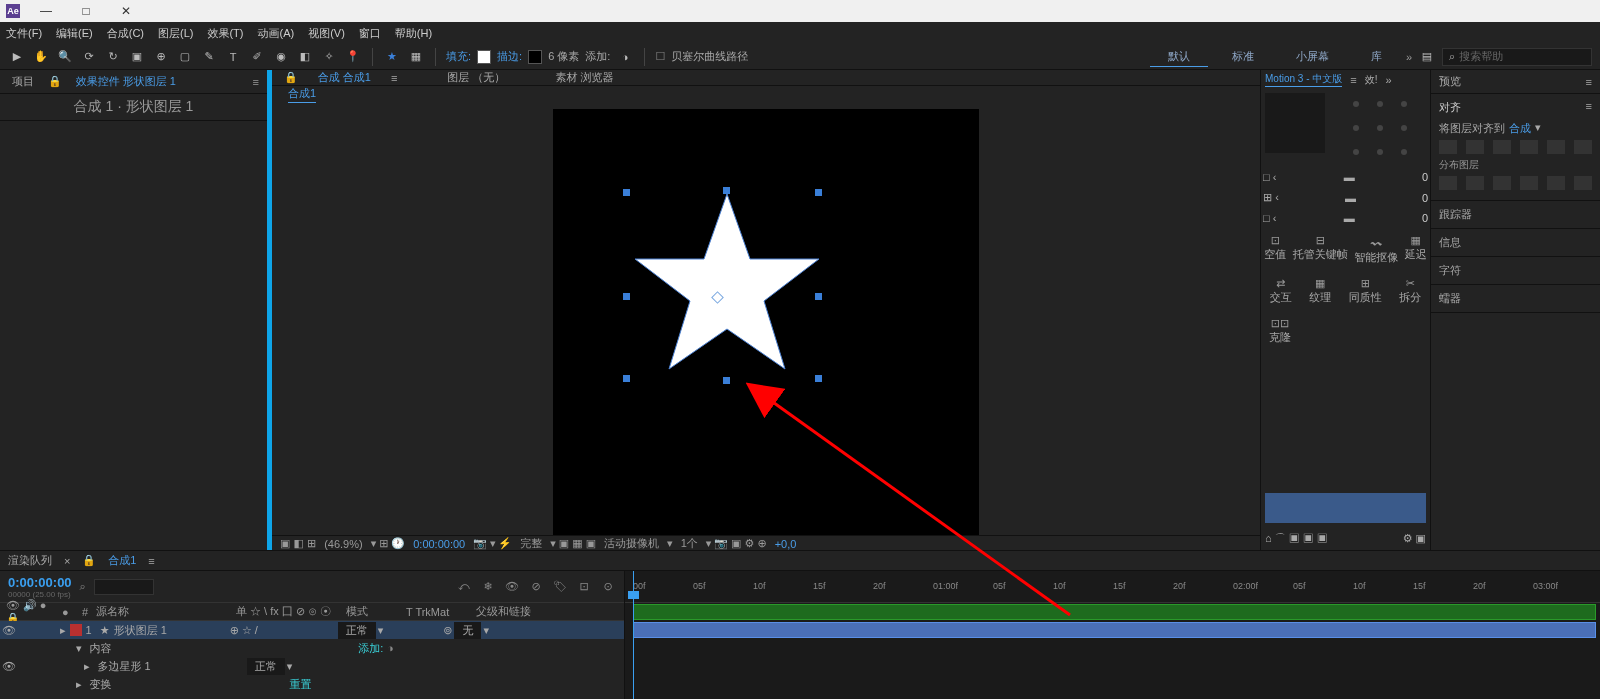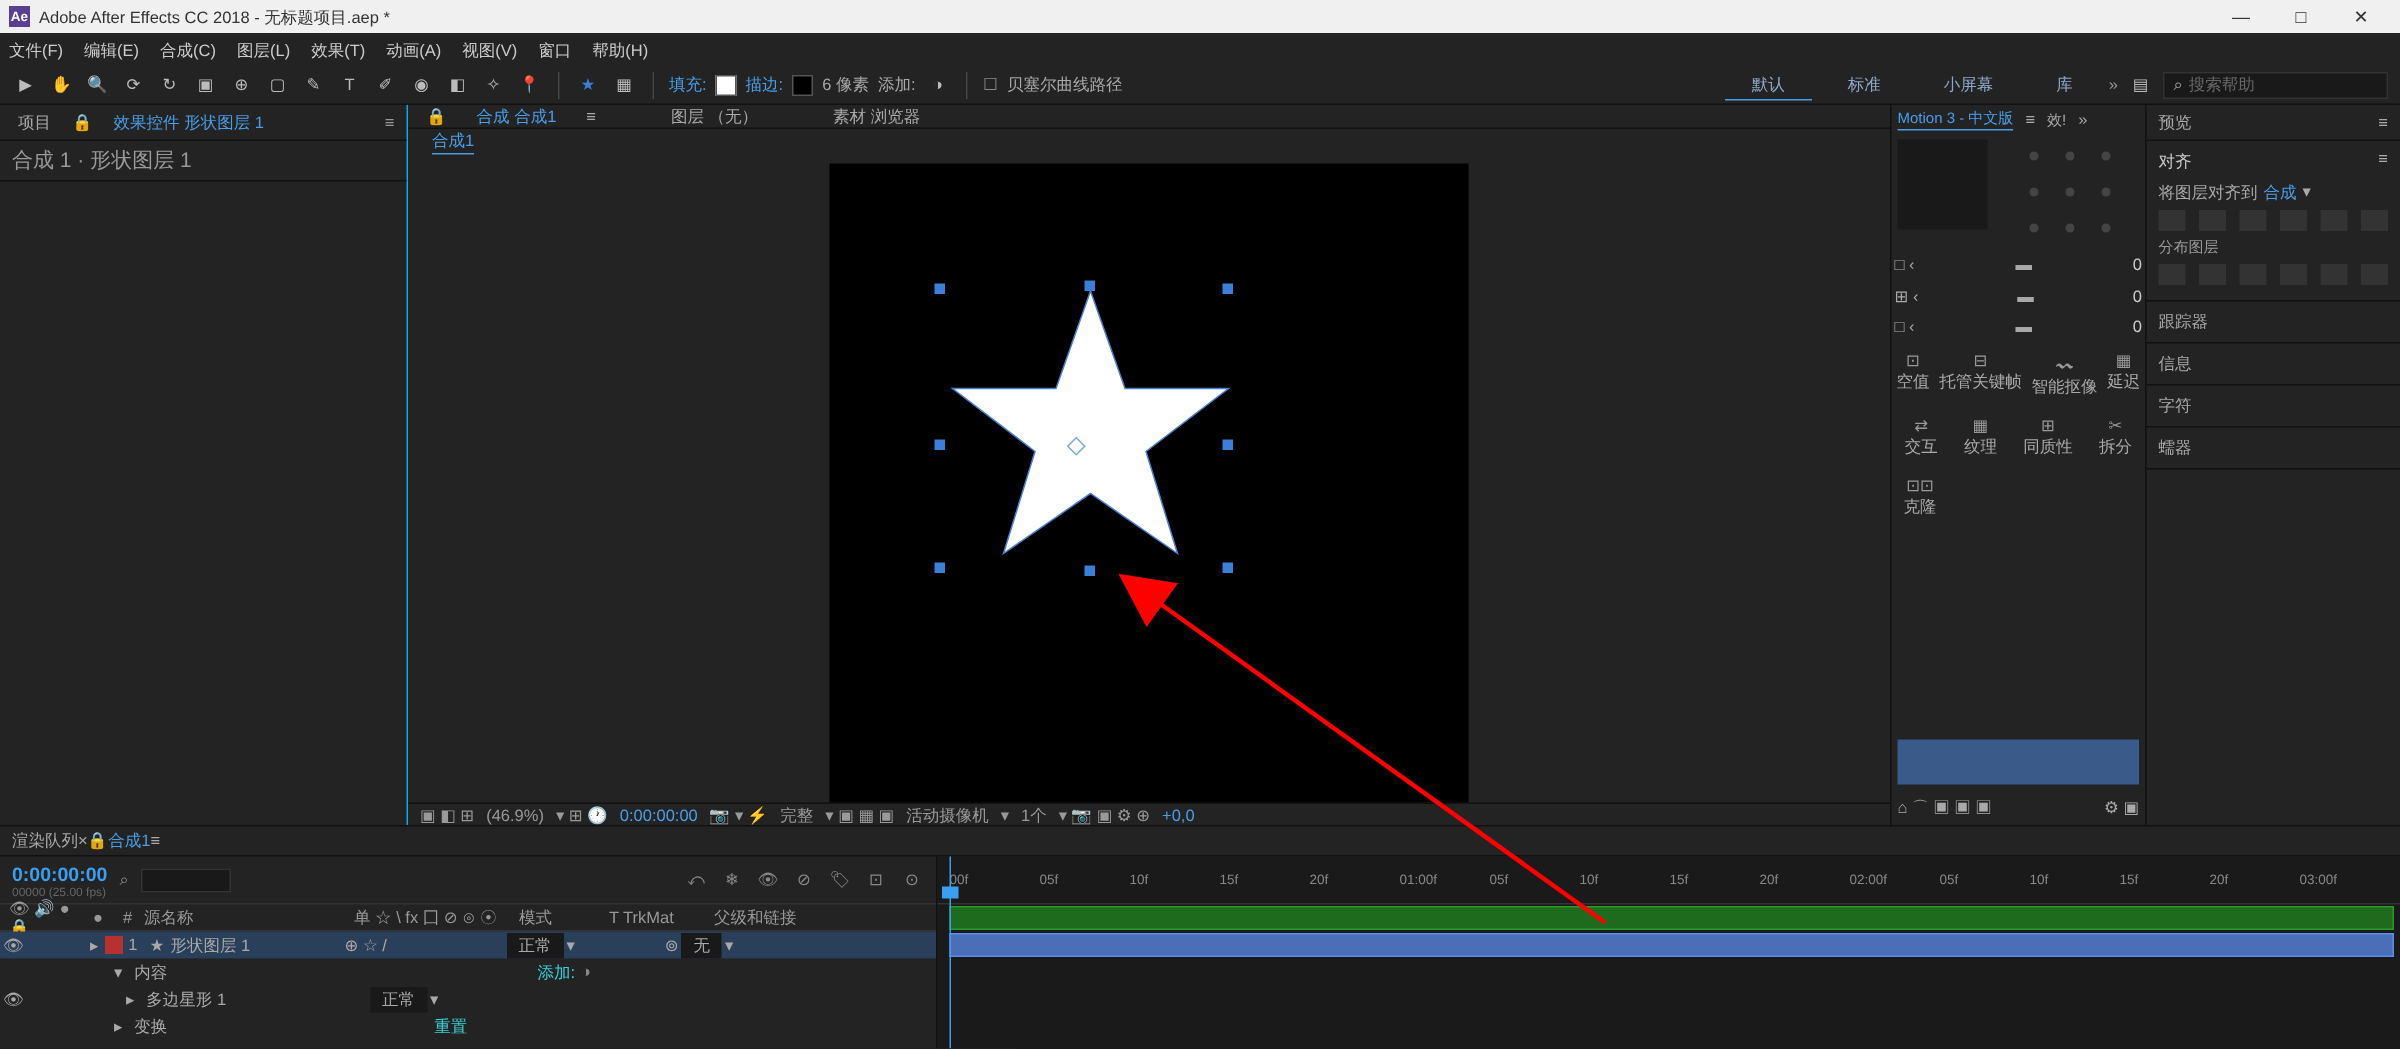--- a/index.html
+++ b/index.html
@@ -16,21 +16,21 @@
 .toolbar .star { color:#3a7fd8; }
 .toolbar .label { color:#a9a9a9; }
 .toolbar .label-a { color:#4a9de8; }
 .toolbar .swatch { width:14px; height:14px; background:#fff; border:1px solid #555; }
 .toolbar .spacer { flex:1; }
 .toolbar .tab { padding:2px 18px; color:#8fa8c8; }
 .toolbar .raquo { color:#999; }
 .toolbar .searchbox { width:150px; height:18px; background:#191919; border:1px solid #333; display:flex; align-items:center; padding:0 6px; gap:4px; }
 .main { display:flex; height:480px; }
 .panel { background:#232323; display:flex; flex-direction:column; }
-.panel-left { width:272px; border-right:1px solid #0ea5e9; }
+.panel-left { width:272px; border-right:5px solid #0ea5e9;text-align:center; }
 .panel-tabs { height:24px; display:flex; align-items:center; gap:10px; padding:0 8px; border-bottom:1px solid #111; }
 .panel-tabs .tab { color:#a9a9a9; padding:2px 4px; }
 .panel-tabs .tab.hl { color:#4a9de8; }
 .panel-tabs .menu { margin-left:auto; color:#999; }
 .project-path { padding:4px 8px; color:#999; font-size:14px; border-bottom:1px solid #111; }
 .panel-center { flex:1; display:flex; flex-direction:column; }
 .comp-tabs { height:24px; display:flex; align-items:center; gap:20px; padding:0 12px; border-bottom:1px solid #111; }
 .comp-tabs .ct { color:#a9a9a9; }
 .comp-tabs .ct.active { color:#4a9de8; }
 .comp-sub { height:20px; display:flex; align-items:center; padding:0 16px; }
@@ -56,21 +56,21 @@
 .slider .v { color:#ccc; }
 .btnrow { display:flex; justify-content:space-around; padding:6px 0; font-size:9px; }
 .btnrow div { text-align:center; color:#999; }
 .panel-far { width:170px; border-left:1px solid #111; }
 .rp-tabs { height:24px; display:flex; align-items:center; padding:0 8px; border-bottom:1px solid #111; }
 .rp-section { border-bottom:1px solid #111; padding:6px 8px; }
 .rp-section .label { color:#ccc; }
 .align-row { display:flex; justify-content:space-between; padding:4px 0; }
 .align-row .aicn { width:18px; height:14px; background:#333; }
 .timeline { height:149px; border-top:1px solid #111; background:#232323; display:flex; flex-direction:column; }
-.tl-tabs { height:20px; display:flex; align-items:center; padding:0 8px; border-bottom:1px solid #111; }
+.tl-tabs { height:20px; display:flex; align-items:center; padding:0 8px; gap:12px; border-bottom:1px solid #111; }
 .tl-tabs .t { color:#a9a9a9; }
 .tl-tabs .t.active { color:#4a9de8; }
 .tl-body { flex:1; display:flex; }
 .tl-left { width:625px; border-right:1px solid #111; display:flex; flex-direction:column; }
 .tl-head { height:32px; display:flex; align-items:center; padding:0 8px; gap:8px; border-bottom:1px solid #333; }
 .tl-head .tc { color:#3a9ff0; font-size:13px; font-weight:bold; }
 .tl-head .search { width:60px; height:16px; background:#191919; border:1px solid #333; }
 .tl-head .spacer { flex:1; }
 .tl-head .hi { width:16px; height:16px; display:flex; align-items:center; justify-content:center; color:#888; }
 .tl-cols { height:18px; display:flex; align-items:center; border-bottom:1px solid #333; font-size:10px; }
@@ -90,21 +90,20 @@
 .track { position:absolute; left:8px; right:4px; height:16px; }
 .track.green { top:33px; background:#1e6b1e; border:1px solid #2a9a2a; }
 .track.blue { top:51px; background:#4a6fb8; border:1px solid #5a8fe8; }
 .arrow { position:absolute; pointer-events:none; }
 </style>
 </head>
 <body>
 
 <div class="titlebar">
   <div class="logo">Ae</div>
-  <div class="title">Adobe After Effects CC 2018 - 无标题项目.aep *</div>
   <div class="winbtn">—</div>
   <div class="winbtn">□</div>
   <div class="winbtn">✕</div>
 </div>
 
 <div class="menubar">
   <span>文件(F)</span>
   <span>编辑(E)</span>
   <span>合成(C)</span>
   <span>图层(L)</span>

